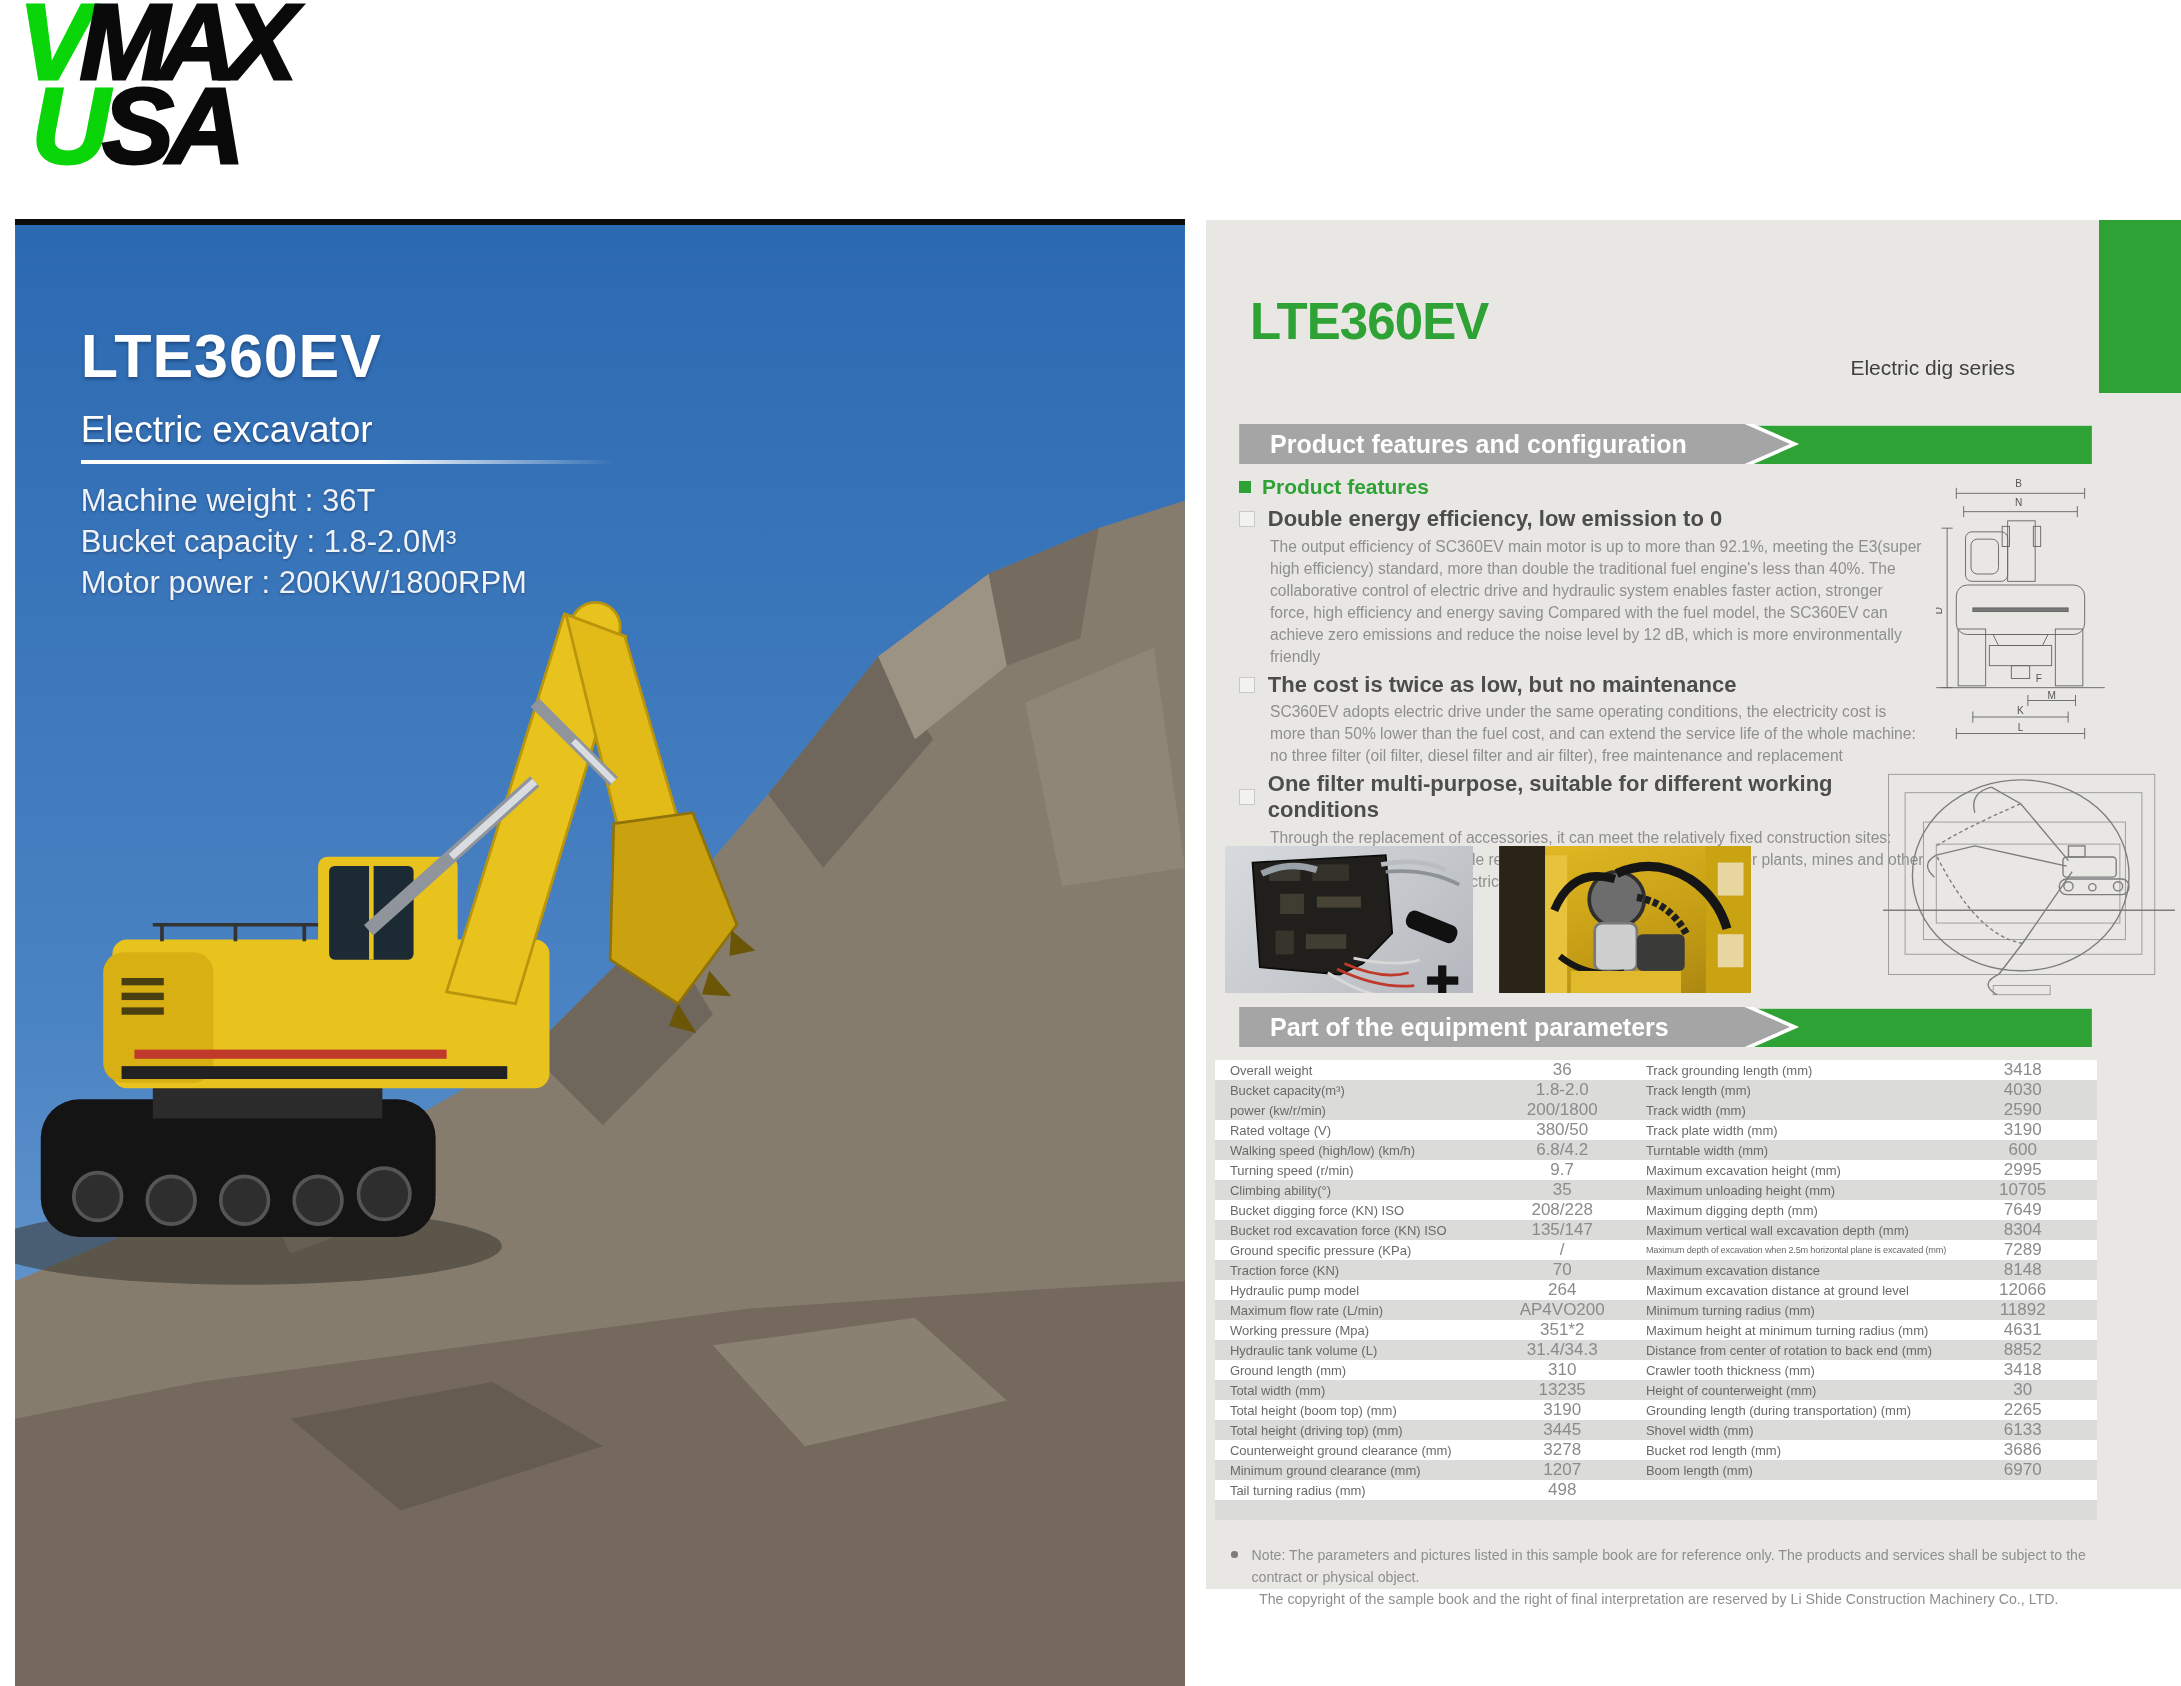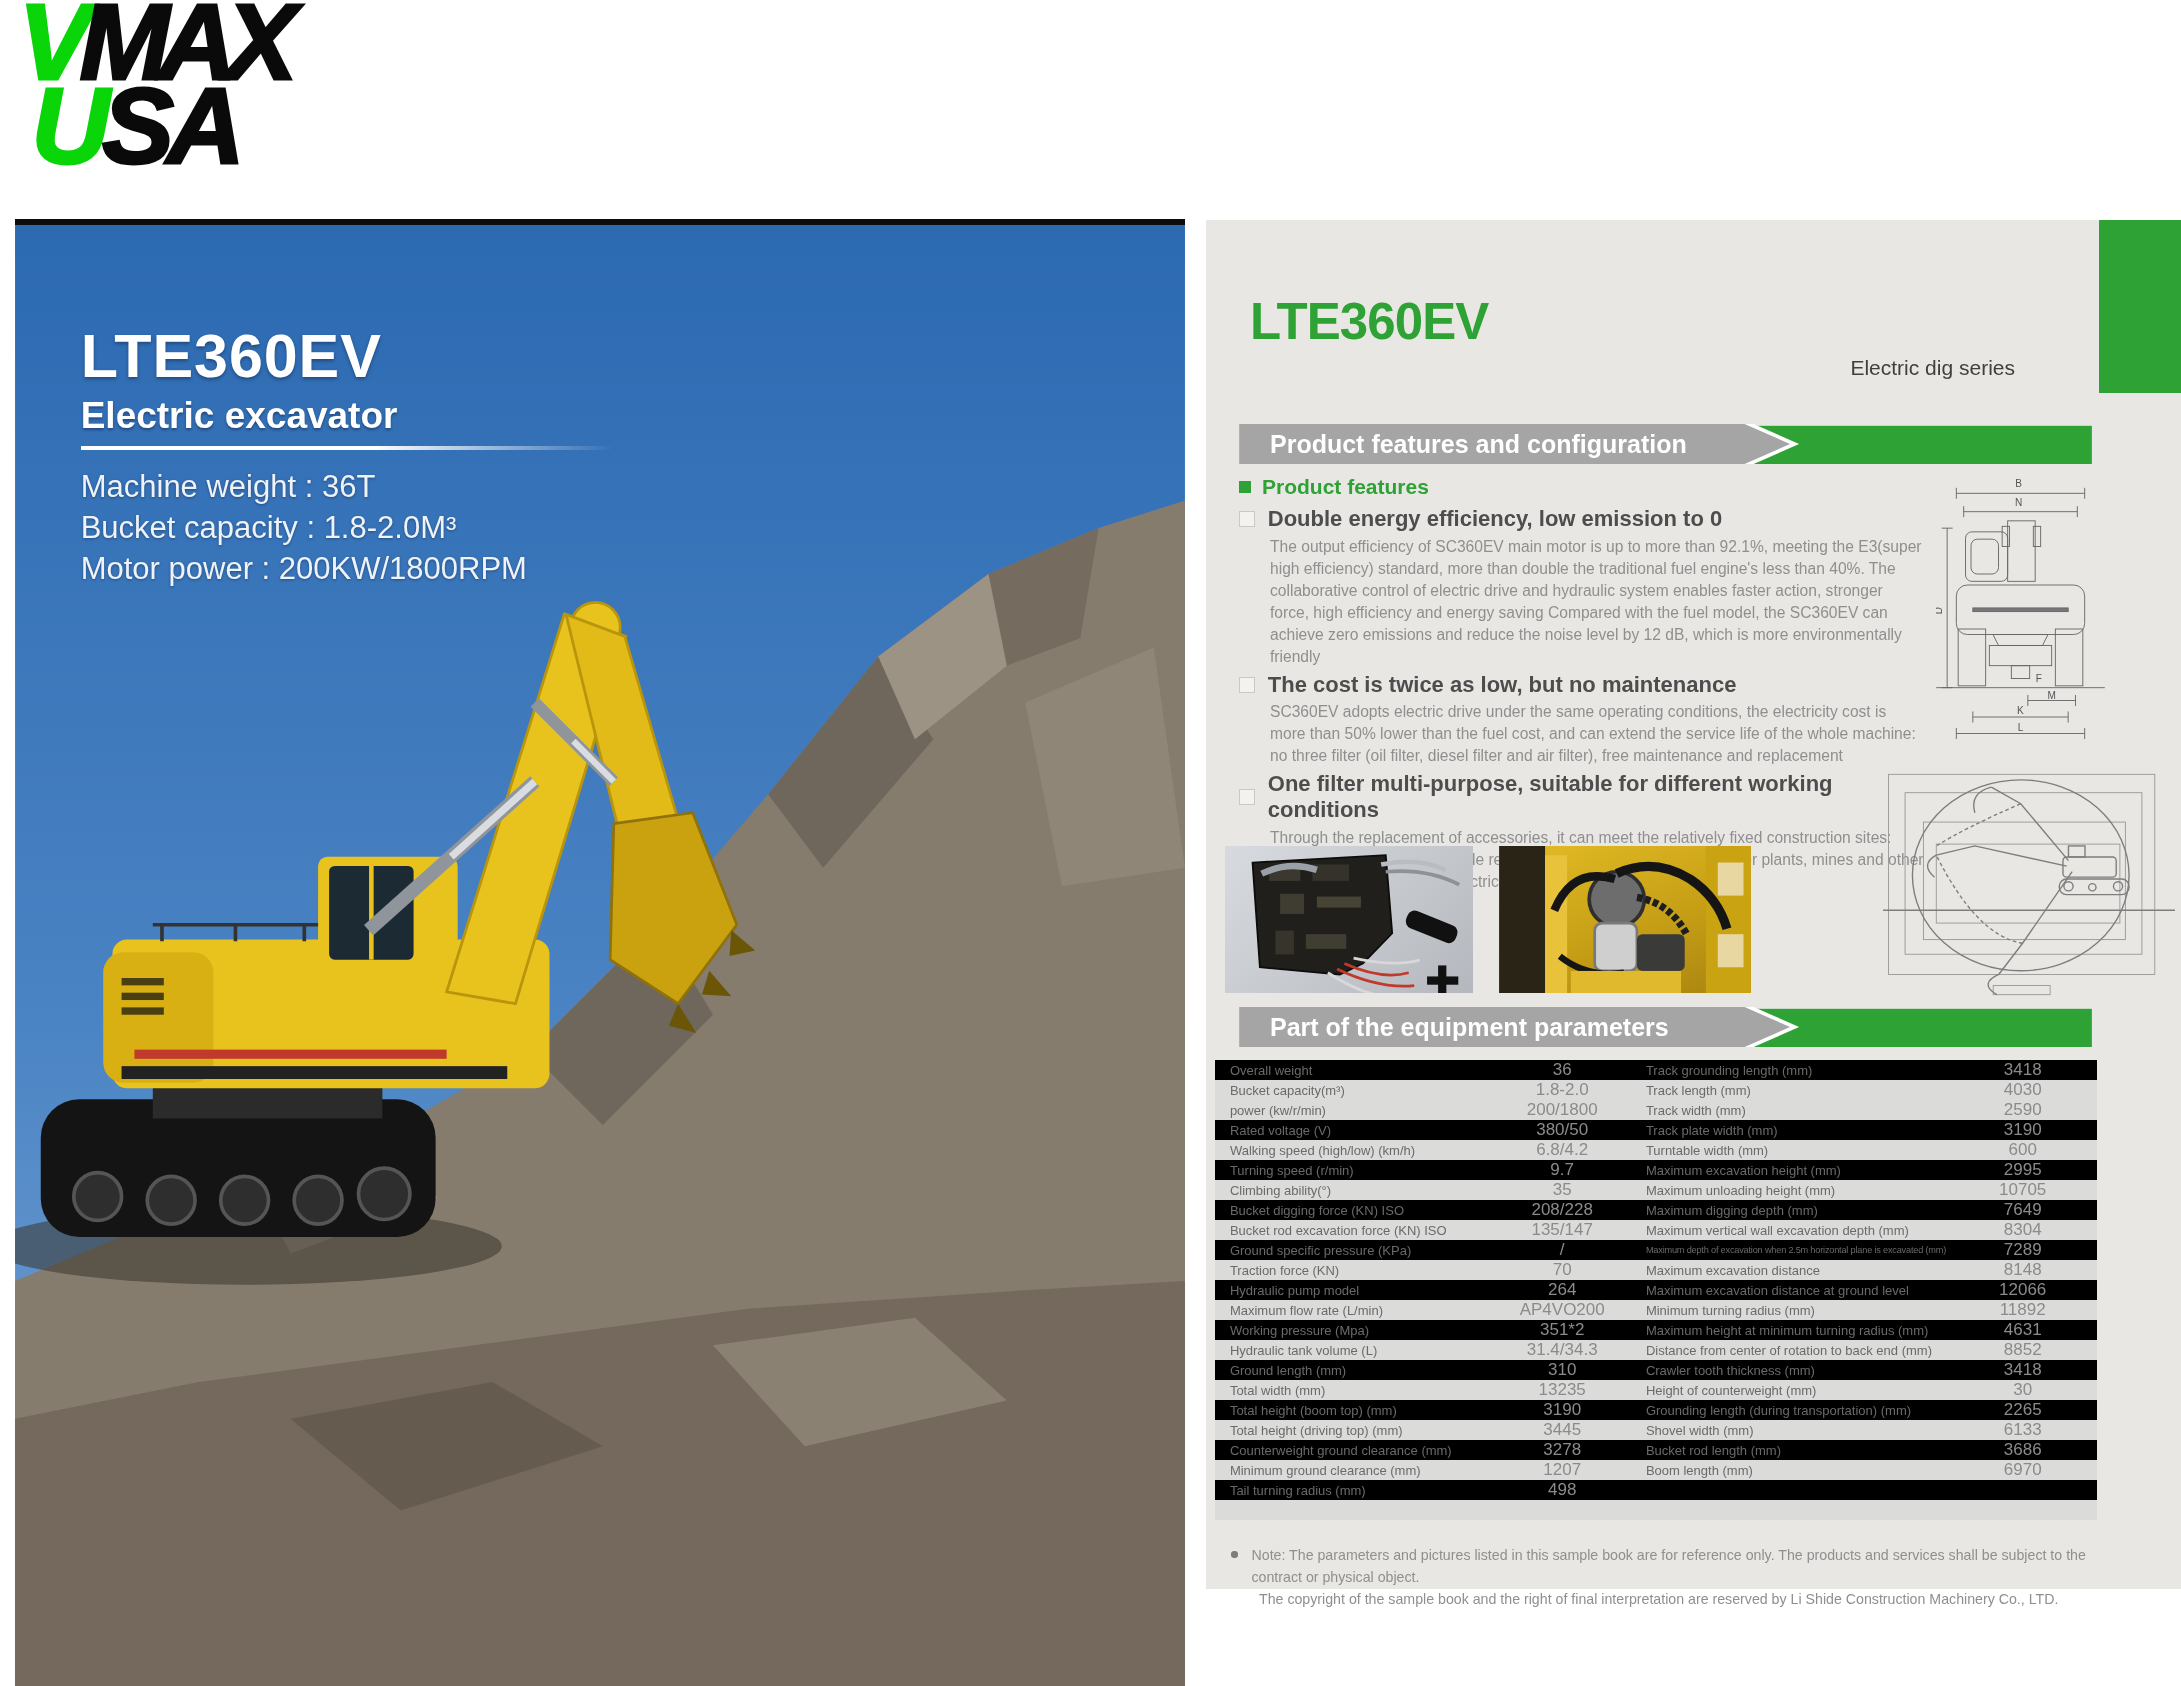--- a/index.html
+++ b/index.html
@@ -11,21 +11,21 @@
   .logo{position:absolute;left:18.4px;top:0px;font-style:italic;font-weight:bold;line-height:.78;}
   .logo .l1{font-size:108px;letter-spacing:-11px;}
   .logo .l2{font-size:108px;letter-spacing:-7.3px;margin-left:13px;}
   .logo .g{color:#09d509;-webkit-text-stroke:2.8px #09d509;}
   .logo .b{color:#0a0a0a;-webkit-text-stroke:2.8px #0a0a0a;}
   
   .hero{position:absolute;left:14.7px;top:219px;width:1170px;height:1461px;border-top:6.4px solid #0c0c0c;overflow:hidden;}
   .hero svg{position:absolute;left:0;top:0;}
   .hero-text{position:absolute;left:66px;top:96px;color:#fff;}
   .hero-model{font-size:61px;font-weight:bold;letter-spacing:0.9px;text-shadow:0 1.8px 3.7px rgba(0,0,30,.35);}
-  .hero-sub{font-size:37px;font-weight:bold;margin-top:4px;text-shadow:0 1.8px 2.8px rgba(0,0,30,.35);}
+  .hero-sub{font-size:37px;font-weight:normal;margin-top:18px;text-shadow:0 1.8px 2.8px rgba(0,0,30,.35);}
   .hero-underline{width:533px;height:3.7px;margin-top:9.2px;background:linear-gradient(to right,#ffffff 55%,rgba(255,255,255,0));}
   .hero-specs{margin-top:16.5px;font-size:31px;line-height:41px;color:#eef3f8;text-shadow:0 0.9px 2.8px rgba(0,0,30,.35);}
   
   .page{position:absolute;left:1206px;top:220px;width:976px;height:1369px;background:#e8e7e4;}
   .corner-green{position:absolute;left:893px;top:0;width:84px;height:173px;background:#2ea235;}
   .page-title{position:absolute;left:44px;top:72px;font-size:51px;font-weight:bold;color:#2ea235;letter-spacing:-0.9px;}
   .series{position:absolute;right:167px;top:136px;font-size:21px;color:#404040;}
   .banner{position:absolute;left:29px;width:861px;height:40px;}
   .banner.b1{top:204px;} .banner.b2{top:787px;}
   .banner .lbl{position:absolute;left:35px;top:0;height:40px;line-height:40px;color:#fff;font-size:25px;font-weight:bold;}
@@ -38,21 +38,21 @@
   .feat-bullet{width:13.8px;height:13.8px;border:1.8px solid #c9c9c6;background:#f2f2ef;margin-right:13px;flex:none;}
   .feat-title{font-size:22px;font-weight:bold;color:#4d4d4d;}
   .feat-body{margin:3.7px 0 3.7px 31px;width:654px;font-size:15.6px;line-height:22px;color:#8f8f8f;}
   
   .photo{position:absolute;top:626px;height:147px;overflow:hidden;}
   .photo.p1{left:19px;width:248px;background:linear-gradient(135deg,#d7dade 0%,#c3c6cb 60%,#b4b7bd 100%);}
   .photo.p2{left:293px;width:252px;background:linear-gradient(160deg,#e3bc25 0%,#c79f16 55%,#a88410 100%);}
   
   .tablewrap{position:absolute;left:9.2px;top:840px;width:882px;padding-bottom:20px;background:#dbdbd9;}
   .trow{display:grid;grid-template-columns:278px 138px 317px 149px;height:20px;align-items:center;}
-  .trow.odd{background:#000000;}
+  .trow.odd{background:#ffffff;}
   .trow .c1,.trow .c3{padding-left:14.7px;font-size:13px;color:#6a6a6a;white-space:nowrap;}
   .trow .c2,.trow .c4{text-align:center;font-size:17px;color:#8b8b8b;}
   .trow .c3.small{font-size:9.2px;letter-spacing:-0.2px;}
   
   .note{position:absolute;left:40px;top:1324px;width:845px;font-size:14.2px;line-height:22px;color:#8f8f8f;}
   .note .dot{position:absolute;left:-14.7px;top:7.3px;width:6.4px;height:6.4px;border-radius:50%;background:#7c7c7c;}
   .note .nline{position:relative;padding-left:5.5px;}
   .note .nline+.nline{padding-left:13px;}
   
   .diag1{position:absolute;left:730px;top:255px;width:169px;height:275px;}

